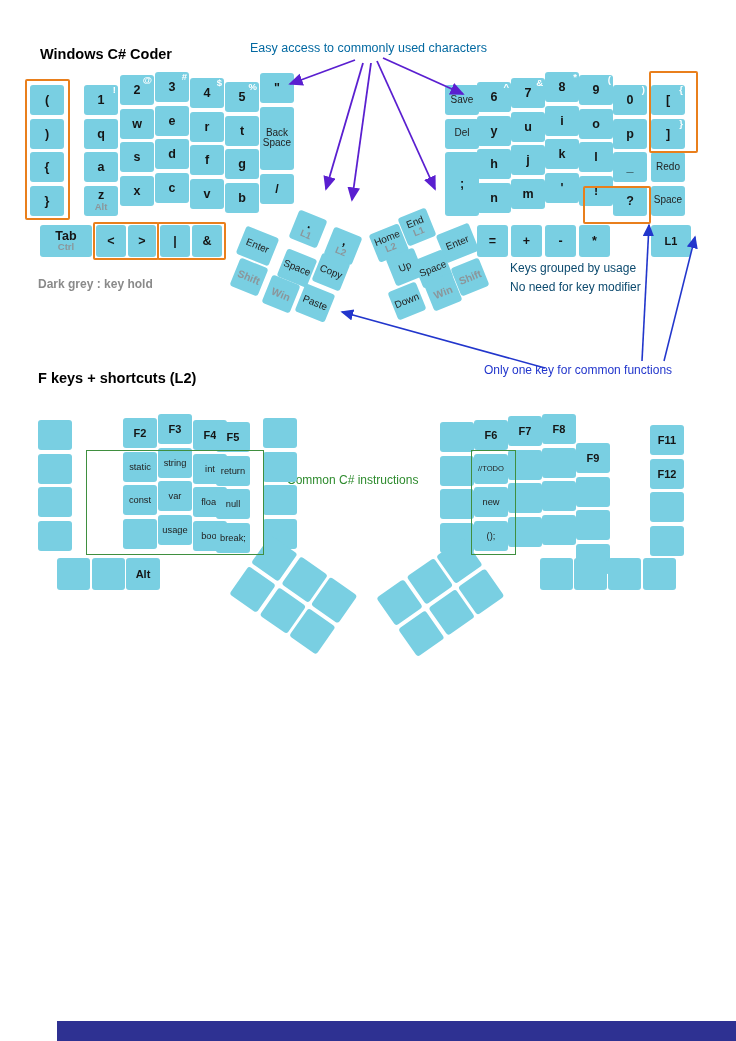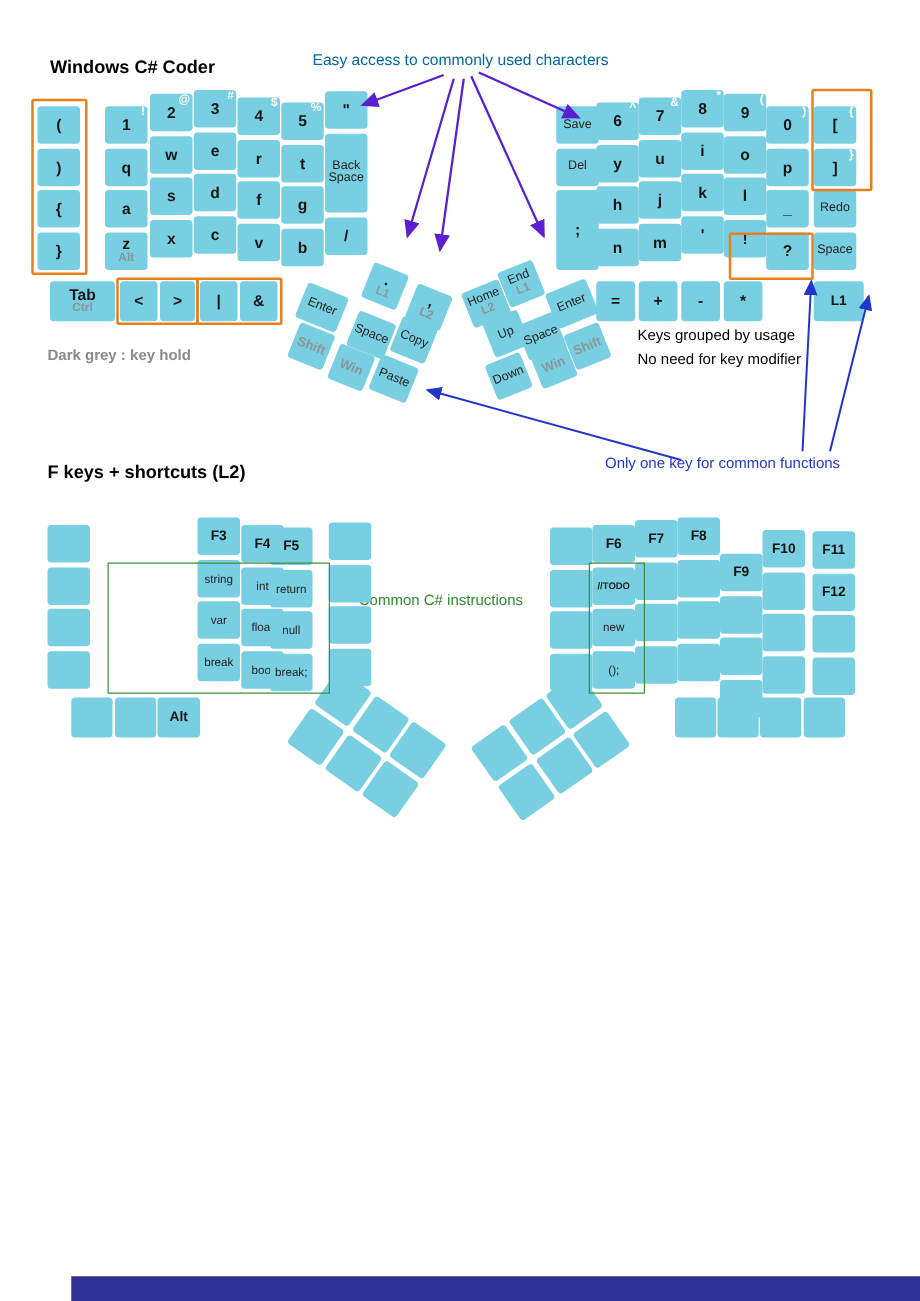--- a/index.html
+++ b/index.html
@@ -6,38 +6,38 @@
   body{font-family:"Liberation Sans",sans-serif;background:#fff}
   #page{position:relative;width:736px;height:1041px;background:#fff;overflow:hidden}
 
   .key{background:#79cfe2;border-radius:3px;display:flex;align-items:center;justify-content:center;
        font-weight:bold;font-size:12.5px;color:#151515;position:relative}
   .col{position:absolute;width:34px}
   .col>.key{width:34px;height:30px;margin-bottom:3.5px}
   .tall{height:63.5px !important}
   .word{font-weight:normal;font-size:10px;color:#222;text-align:center;line-height:1.05}
   .small{font-size:9.3px;font-weight:normal;color:#222}
-  .tiny{font-size:7.6px;font-weight:bold;color:#222}
+  .tiny{font-size:7.6px;font-weight:normal;color:#222}
   .fbold{font-weight:bold;font-size:11px}
   .greyk{color:#8b969b !important;font-weight:bold;font-size:10.5px}
   .withhold{flex-direction:column;line-height:1.05}
   .withhold .hold{color:#8b969b;font-size:9.5px;font-weight:bold}
   .withhold .kl{line-height:1}
   .shift{position:absolute;top:0;right:2px;font-size:9.5px;color:#fff;font-weight:bold;line-height:1.1}
   .abs{position:absolute;margin:0}
   .rotL{transform:rotate(22deg)}
   .rotR{transform:rotate(-22deg)}
   .fclu{position:absolute;width:110px;height:72px;display:flex;flex-wrap:wrap;gap:3.5px}
   .fclu .key{width:33px;height:34px}
   .obox{position:absolute;border:2px solid #e97f1c;border-radius:2px;pointer-events:none}
   .gbox{position:absolute;border:1.5px solid #3f8f3f;pointer-events:none}
   .note{position:absolute;white-space:nowrap}
   .title{font-weight:bold;font-size:14.5px;color:#000}
   .t-purple{color:#0369a1;font-size:12.5px}
-  .t-orange{color:#000000;font-size:12px}
+  .t-orange{color:#0c4a6e;font-size:12px}
   .t-blue{color:#2236cc;font-size:12px}
   .t-green{color:#2e8b2e;font-size:12px}
   .t-grey{color:#8a8a8a;font-weight:bold;font-size:12px}
   .footer{position:absolute;left:57px;top:1021px;width:679px;height:20px;background:#2e3192}
   svg.arrows{position:absolute;left:0;top:0;pointer-events:none}
 </style>
 </head>
 <body>
 
 <div id="page">
@@ -224,25 +224,31 @@
   <div class="obox" style="left:583px;top:186px;width:68px;height:38px"></div>
   <div class="obox" style="left:93px;top:222px;width:66px;height:38px"></div>
   <div class="obox" style="left:157px;top:222px;width:69px;height:38px"></div>
 
   <div class="col" style="left:38px;top:420px">
     <div class="key"></div>
     <div class="key"></div>
     <div class="key"></div>
     <div class="key"></div>
   </div>
+  <div class="col" style="left:123px;top:418px">
+    <div class="key fbold">F2</div>
+    <div class="key small">static</div>
+    <div class="key small">const</div>
+    <div class="key"></div>
+  </div>
   <div class="col" style="left:158px;top:414px">
     <div class="key fbold">F3</div>
     <div class="key small">string</div>
     <div class="key small">var</div>
-    <div class="key small">break</div>
+    <div class="key small">usage</div>
   </div>
   <div class="col" style="left:193px;top:420px">
     <div class="key fbold">F4</div>
     <div class="key small">int</div>
     <div class="key small">float</div>
     <div class="key small">bool</div>
   </div>
   <div class="col" style="left:216px;top:422px">
     <div class="key fbold">F5</div>
     <div class="key small">return</div>
@@ -286,26 +292,20 @@
     <div class="key"></div>
   </div>
   <div class="col" style="left:542px;top:414px">
     <div class="key fbold">F8</div>
     <div class="key"></div>
     <div class="key"></div>
     <div class="key"></div>
   </div>
   <div class="col" style="left:576px;top:443px">
     <div class="key fbold">F9</div>
-    <div class="key"></div>
-    <div class="key"></div>
-    <div class="key"></div>
-  </div>
-  <div class="col" style="left:610px;top:424px">
-    <div class="key fbold">F10</div>
     <div class="key"></div>
     <div class="key"></div>
     <div class="key"></div>
   </div>
   <div class="col" style="left:650px;top:425px">
     <div class="key fbold">F11</div>
     <div class="key fbold">F12</div>
     <div class="key"></div>
     <div class="key"></div>
   </div>

